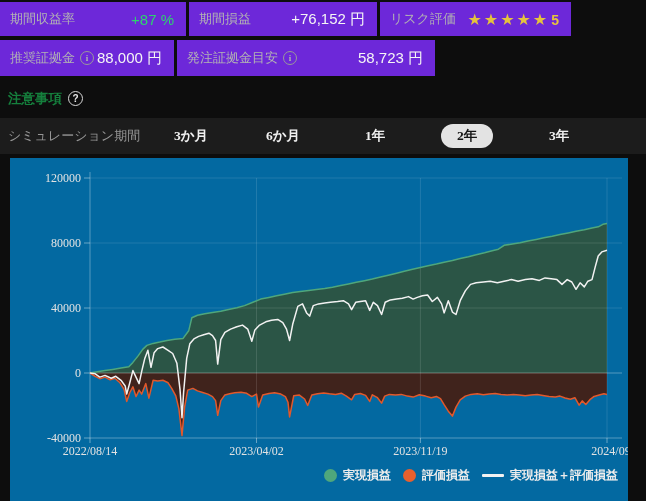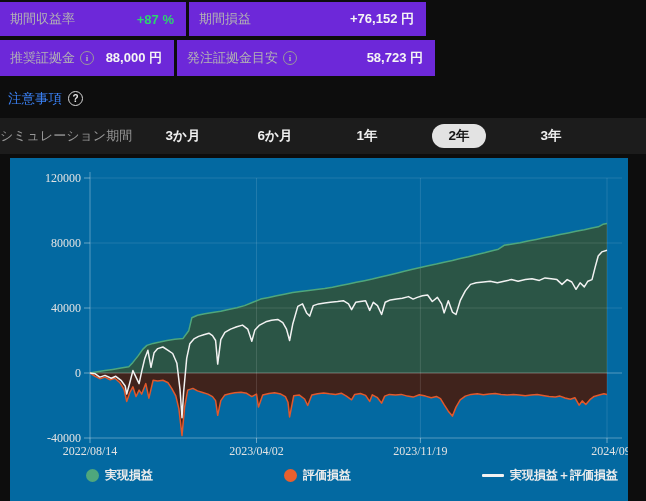--- a/index.html
+++ b/index.html
@@ -16,79 +16,83 @@
   .row2 { margin-top:4px; }
   .cell {
     background:#6d28d9;
     height:34px;
     display:flex;
     align-items:center;
     padding:0 12px 0 10px;
   }
   .row2 .cell { height:36px; }
   .cell .label { color:#b3b3b3; font-size:13px; white-space:nowrap; }
-  .cell .value { margin-left:auto; font-size:13px; font-weight:bold; color:#f5f5f5; white-space:nowrap; }
+  .cell .value { margin-left:auto; font-size:15px; font-weight:normal; color:#f5f5f5; white-space:nowrap; }
   .value.green { color:#2dd36f; }
   .stars { margin-left:auto; color:#e5c33e; font-size:16px; letter-spacing:2px; white-space:nowrap; }
   .stars .score { font-size:14px; font-weight:bold; letter-spacing:0; margin-left:2px; }
   .info-icon {
     display:inline-flex; align-items:center; justify-content:center;
     width:14px; height:14px; border:1px solid #9a9a9a; border-radius:50%;
     color:#b3b3b3; font-size:9px; font-weight:bold; margin-left:5px;
     font-family:"Liberation Serif", serif;
   }
   
   .notice { display:flex; align-items:center; padding:13px 0 0 8px; height:32px; }
-  .notice .title { font-size:13.5px; font-weight:normal; color:#3b82f6; }
+  .notice .title { font-size:13.5px; font-weight:bold; color:#15803d; }
   .help-icon {
     display:inline-flex; align-items:center; justify-content:center;
     width:15px; height:15px; border:1.5px solid #d8d8d8; border-radius:50%;
     color:#e8e8e8; font-size:10px; font-weight:bold; margin-left:6px;
   }
   
   .tab-row {
     margin-top:10px; height:36px; background:#1c1c1c;
-    display:flex; align-items:center; 
+    display:flex; align-items:center; padding-left:8px;font-family:Liberation Serif, serif;
   }
   .tab-row .selector-label { color:#969696; font-size:13px; width:137px; white-space:nowrap; }
   .tab {
     width:92px; text-align:center; font-size:13.5px; font-weight:bold;
     color:#f0f0f0; cursor:pointer; line-height:22px;
   }
   .tab .pill { display:inline-block; padding:1px 16px; border-radius:12px; }
   .tab.active .pill { background:#e3e3e3; color:#151515; }
   
   .chart-panel {
     margin:4px 18px 0 10px; width:618px; height:343px;
     background:#0369a1;
   }
   svg text.ax {
     font-family:"Liberation Serif", serif;
     font-size:12px; fill:#e3e3e3;
   }
   .legend {
     margin-left:76px; width:532px; height:22px;
-    display:flex; align-items:center; justify-content:space-between; gap:38px;
+    display:flex; align-items:center; justify-content:flex-end; gap:12px;
   }
   .legend-item { display:flex; align-items:center; gap:6px; cursor:pointer; }
   .legend-item .lbl { font-size:12px; font-weight:bold; color:#ececec; white-space:nowrap; }
   .swatch.circle { width:13px; height:13px; border-radius:50%; }
   .swatch.line { width:22px; height:3px; border-radius:1px; }
 </style>
 </head>
 <body>
 
 <div class="stat-row row1">
   <div class="cell" style="width:186px">
     <span class="label">期間収益率</span>
     <span class="value green">+87 %</span>
   </div>
-  <div class="cell" style="width:237px">
+  <div class="cell" style="width:188px">
     <span class="label">期間損益</span>
     <span class="value">+76,152 円</span>
+  </div>
+  <div class="cell" style="width:191px">
+    <span class="label">リスク評価</span>
+    <span class="stars"><span>★★★★★</span><span class="score">5</span></span>
   </div>
 </div>
 
 <div class="stat-row row2">
   <div class="cell" style="width:174px">
     <span class="label">推奨証拠金</span>
     <span class="info-icon">i</span>
     <span class="value">88,000 円</span>
   </div>
   <div class="cell" style="width:258px">

